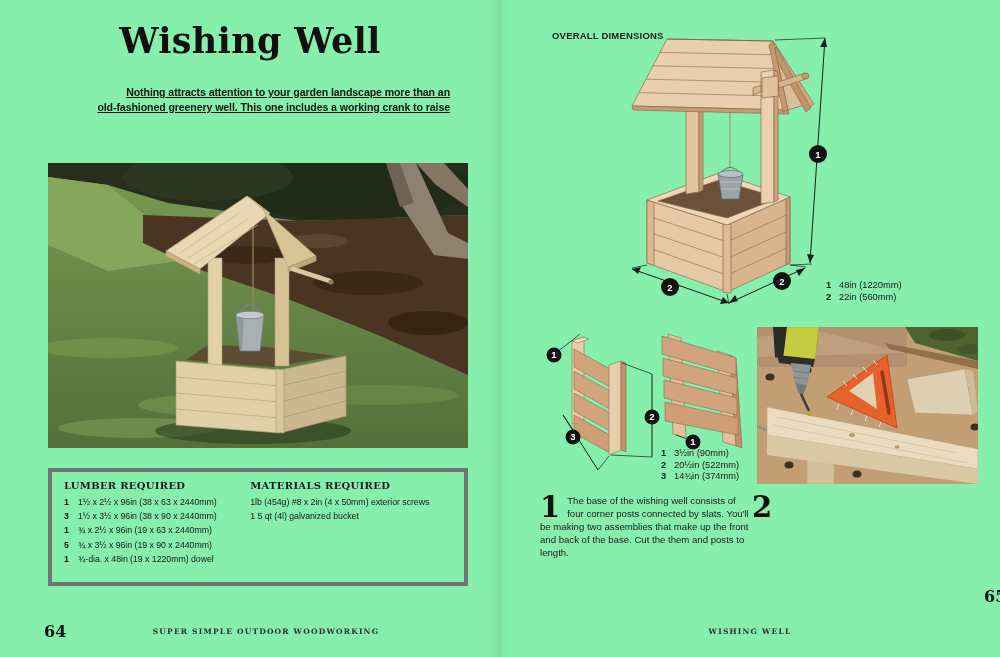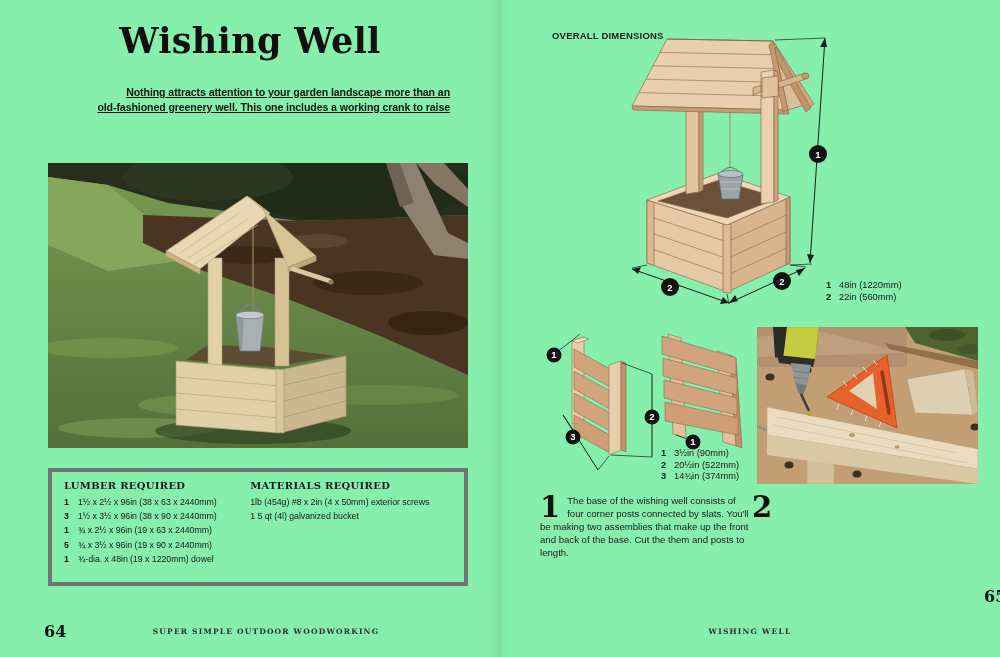--- a/index.html
+++ b/index.html
@@ -22,21 +22,21 @@
   .reqcol.c2{width:52%;}
   .reqhead{font-family:"DejaVu Serif",serif;font-weight:bold;font-size:10px;letter-spacing:.3px;margin:0 0 4px 0;}
   .reqrow{display:flex;font-size:8.8px;line-height:14.2px;white-space:nowrap;letter-spacing:-.05px;color:#191919;}
   .qty{width:14px;font-weight:bold;flex:none;}
 
   .folio{font-family:"DejaVu Serif",serif;font-weight:bold;font-size:16px;color:#111;margin-left:24px;}
   .folio-l{left:20px;top:622px;}
   .folio-r{left:960px;top:587px;}
   .runfoot{top:627px;width:500px;text-align:center;font-family:"DejaVu Serif",serif;font-weight:bold;
            font-size:7.5px;letter-spacing:1.2px;color:#2e2e2e;}
-  .runfoot.lft{left:16px;}
+  .runfoot.lft{left:0;padding-left:16px;}
   .runfoot.rgt{left:500px;}
 
   .ovhead{left:552px;top:30px;font-weight:bold;font-size:9.5px;letter-spacing:.2px;}
   .dimlist{font-size:9.3px;color:#191919;}
   .dimrow{display:flex;line-height:11.6px;}
   .dimrow .dn{width:13px;font-weight:bold;flex:none;}
   .ovdims{left:826px;top:280px;}
   .pandims{left:661px;top:448px;}
 
   .step{width:210px;font-size:9.6px;line-height:13px;color:#202020;}

